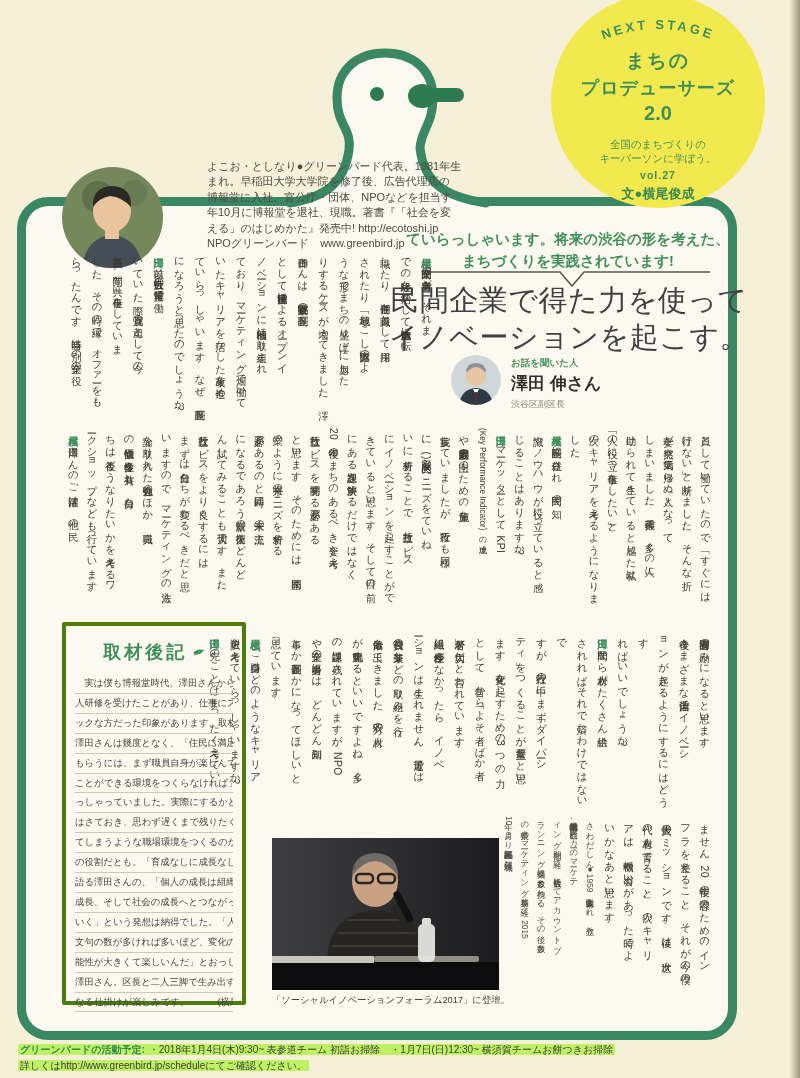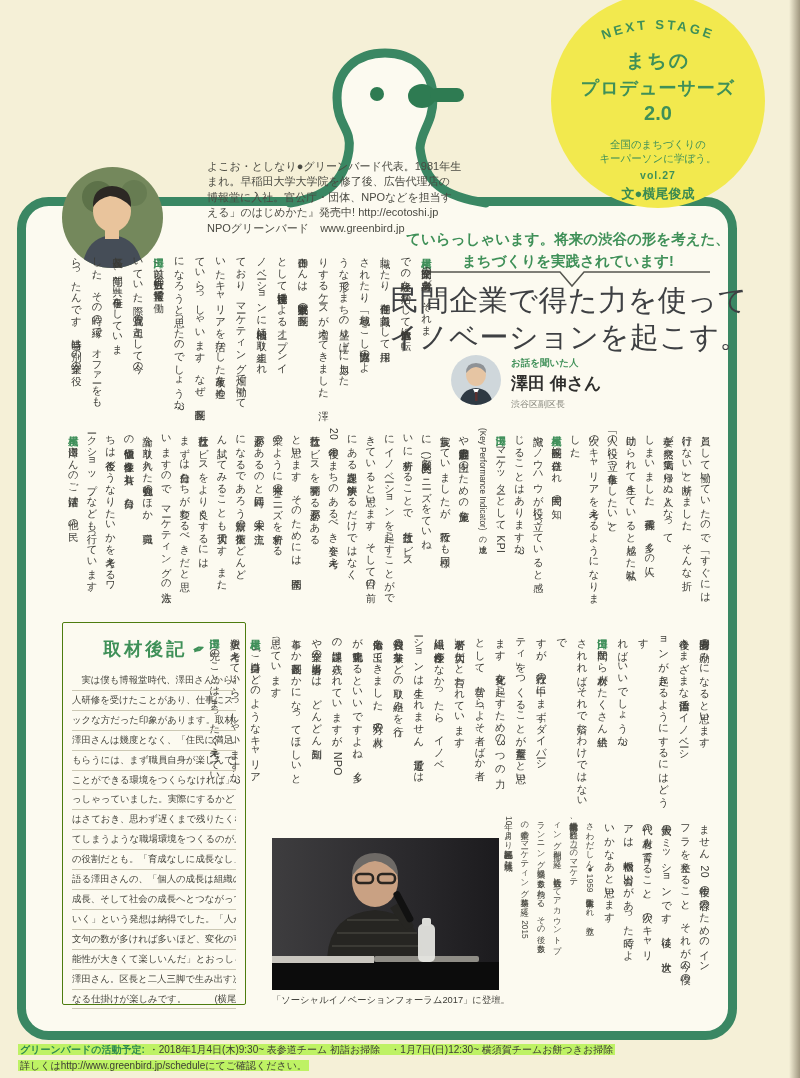--- a/index.html
+++ b/index.html
@@ -37,21 +37,21 @@
   .row-b .col{line-height:18.6px;}
   .row-c{left:243px;top:631px;width:471px;height:182px;font-size:10.4px;letter-spacing:0.3px;}
   .row-c .col{line-height:20.4px;}
   .row-d{left:599px;top:817px;width:115px;height:196px;font-size:10.4px;letter-spacing:0.6px;}
   .row-d .col{line-height:19px;}
   .profile{left:500px;top:816px;width:98px;height:198px;font-size:8.4px;color:#4c4c45;}
   .profile .col{line-height:16.3px;}
   .spk{color:#3f8f5a;font-weight:bold;}
   .tight{font-size:8.2px;letter-spacing:0;}
   
-  .postscript{position:absolute;left:62px;top:622px;width:184px;height:383px;border:1px solid #4d7c0f;border-radius:2px;z-index:3;padding:0;box-sizing:border-box;}
+  .postscript{position:absolute;left:62px;top:622px;width:184px;height:383px;border:4px solid #4d7c0f;border-radius:2px;z-index:3;padding:0;box-sizing:border-box;}
   .ps-head{display:flex;justify-content:center;align-items:center;gap:6px;margin-top:14px;color:#3f9058;font-weight:bold;font-size:18px;letter-spacing:3px;}
   .pen{font-size:14px;transform:rotate(-20deg);letter-spacing:0;}
   .ps-lines{margin:10px 9px 0 9px;font-size:9.4px;color:#45453d;}
   .ps-lines .line{line-height:18.9px;border-bottom:1px solid #ccc8b4;white-space:nowrap;overflow:hidden;}
   .ps-lines .line:first-child{text-indent:1em;}
   
   .forum{position:absolute;left:272px;top:838px;width:227px;height:152px;z-index:3;}
   .caption{position:absolute;left:272px;top:994px;width:240px;font-size:9.3px;color:#3c3c36;z-index:3;}
   
   .footer-left{position:absolute;left:18px;top:1042px;z-index:3;font-size:10px;line-height:16px;color:#3c3c34;}
@@ -87,20 +87,21 @@
       <ellipse cx="50" cy="44" rx="19" ry="21" fill="#e9c49c"></ellipse>
       <path d="M 31,40 Q 30,20 50,19 Q 70,20 69,40 Q 60,30 48,29 Q 37,31 31,40 Z" fill="#2c2824"></path>
       <path d="M 20,101 Q 24,70 50,68 Q 76,70 81,101 Z" fill="#454d57"></path>
       <rect x="43" y="60" width="14" height="12" fill="#e9c49c"></rect>
     </svg>
   </div>
   <div class="author-lines">
       <div class="a-line">よこお・としなり●グリーンバード代表。1981年生</div>
       <div class="a-line">まれ。早稲田大学大学院を修了後、広告代理店の</div>
       <div class="a-line">博報堂に入社。官公庁・団体、NPOなどを担当す</div>
+      <div class="a-line">年10月に博報堂を退社、現職。著書『「社会を変</div>
       <div class="a-line">える」のはじめかた』発売中! http://ecotoshi.jp</div>
       <div class="a-line">NPOグリーンバード　www.greenbird.jp</div>
     </div>
 
   <div class="badge">
     <svg class="arc" width="190" height="48" viewBox="0 0 190 48">
       <defs>
           <path id="arcp" d="M 18,46 Q 95,4 172,46"></path>
         </defs>
       <text fill="#3f9058" font-size="13" font-weight="bold" letter-spacing="3" font-family="Liberation Sans, sans-serif">

